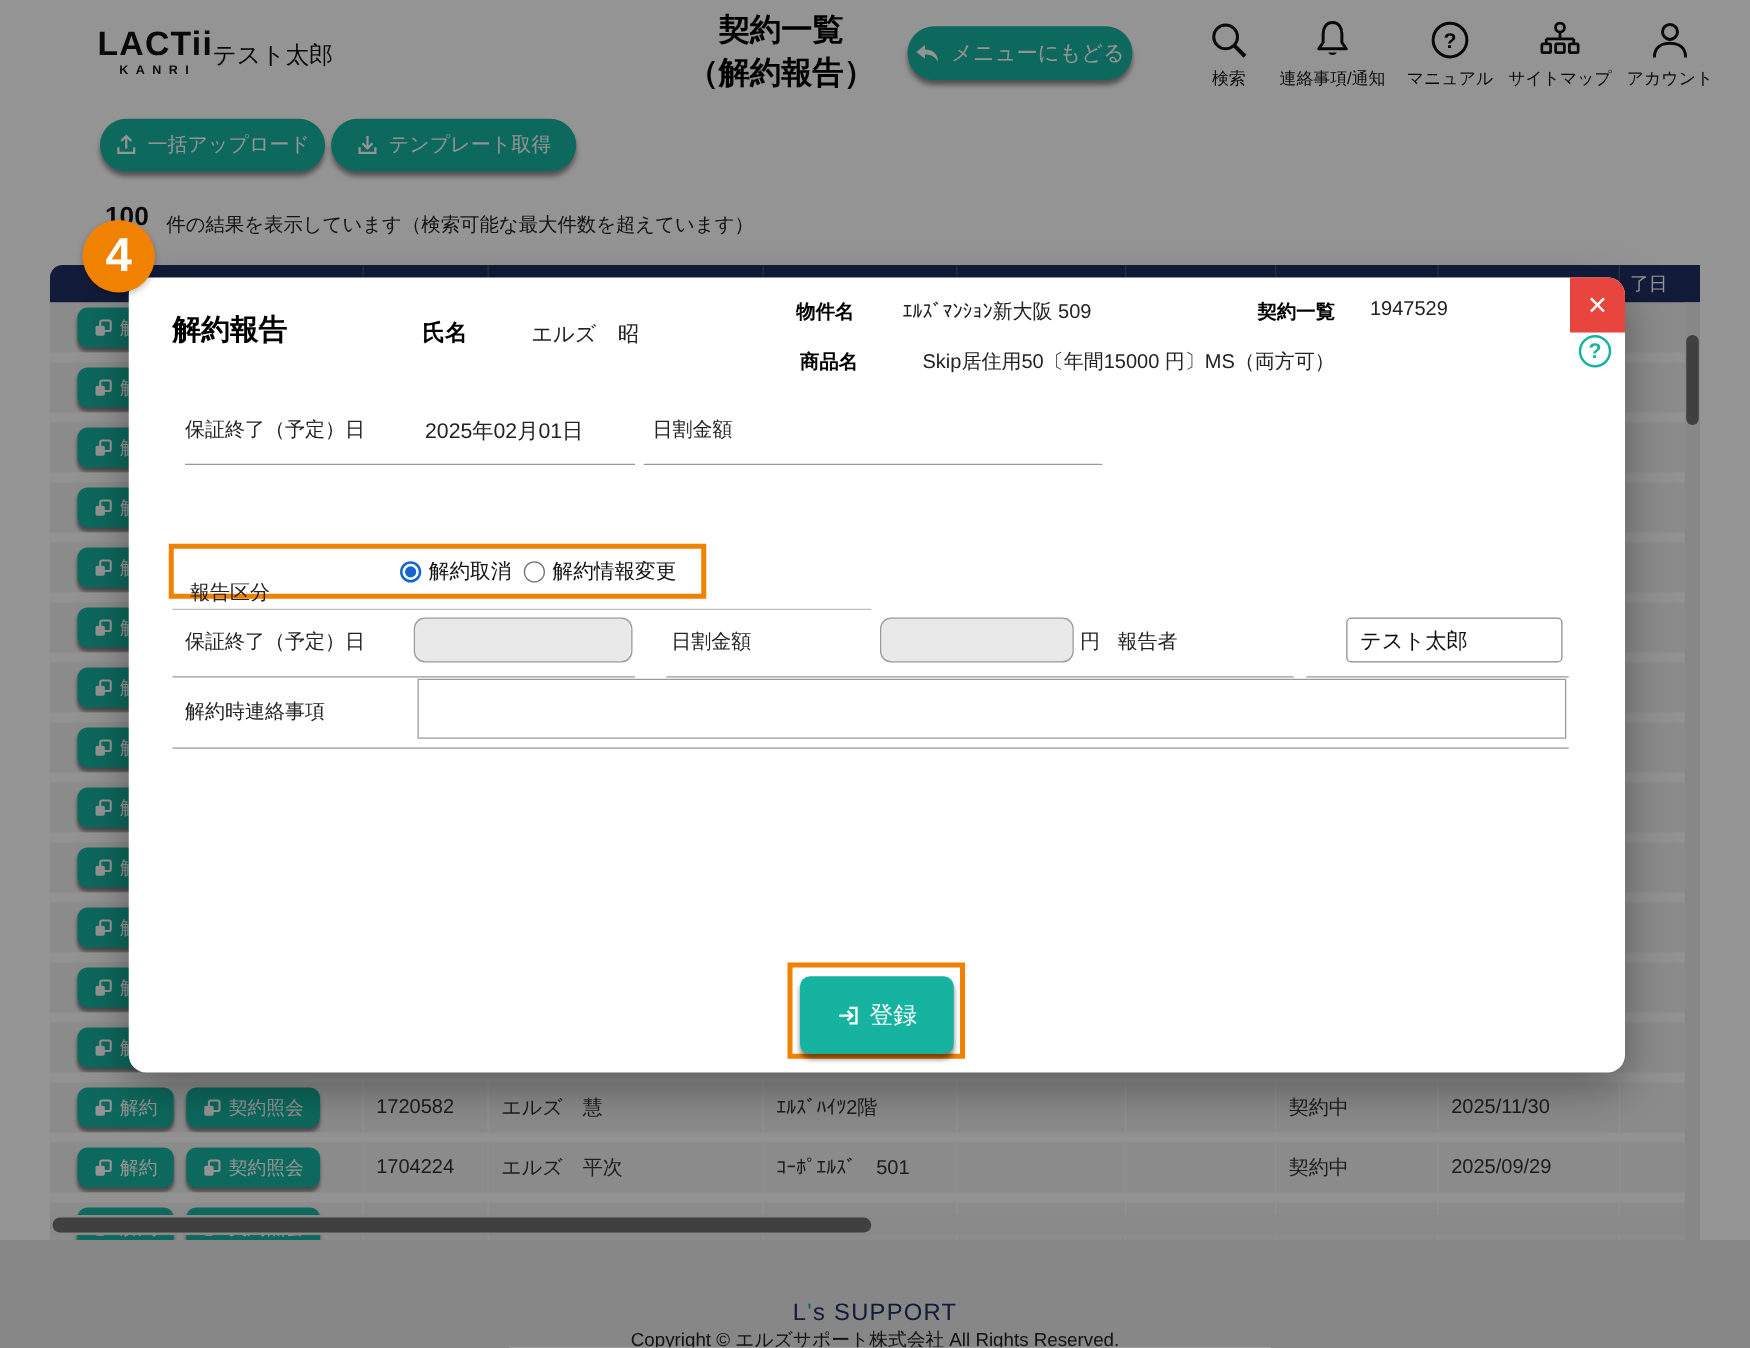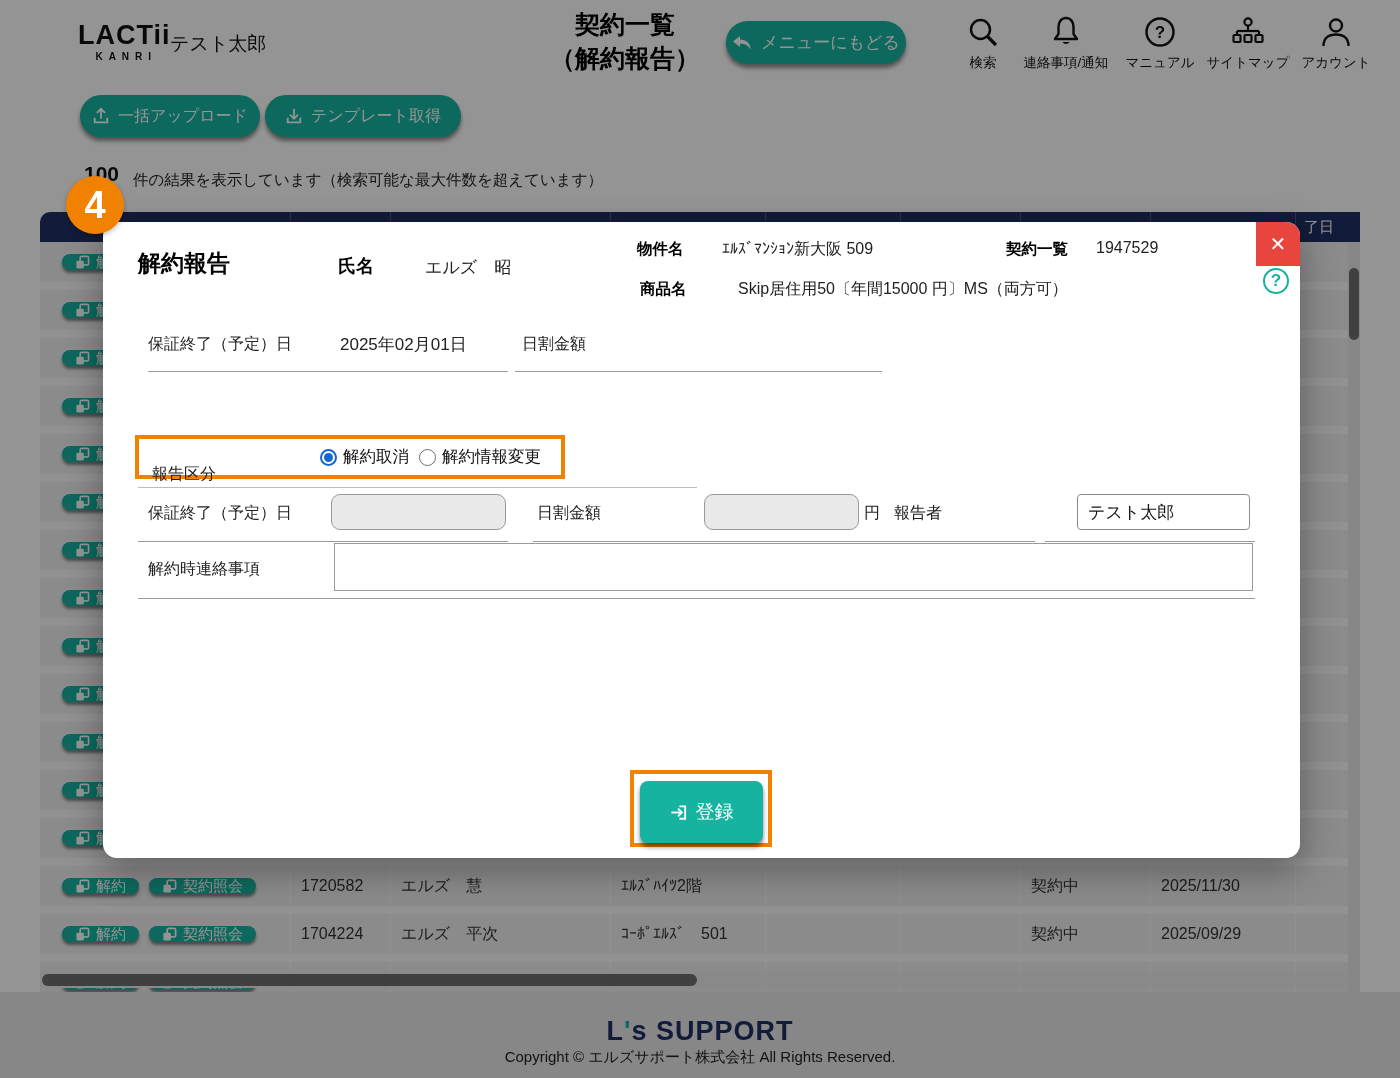--- a/index.html
+++ b/index.html
@@ -36,31 +36,31 @@
   .t-head { position:absolute; left:0; top:0; width:1455px; height:30px; background:#202f62; border-radius:10px 10px 0 0;
             display:grid; grid-template-columns:250px 100px 220px 155px 135px 120px 130px 145px 200px; align-items:center; }
   .t-head .hc { color:#fff; font-size:15px; padding-left:8px; height:100%; display:flex; align-items:center;
                 border-left:1px solid rgba(255,255,255,.18); }
   .t-head .hc:first-child { border-left:none; }
   .t-body { position:absolute; left:0; top:30px; width:1455px; }
   .t-row { display:grid; grid-template-columns:250px 100px 220px 155px 135px 120px 130px 145px 200px;
            height:48px; background:#efefef; border-bottom:8px solid #fbfbfb; align-items:center; }
   .t-row .cell { font-size:16px; color:#333; padding-left:10px; border-left:1px solid #fafafa; height:40px; display:flex; align-items:center; white-space:nowrap; overflow:hidden; }
   .t-row .cell:first-child { border-left:none; padding-left:22px; gap:10px; }
-  .row-btn { height:16px; border:none; border-radius:8px; background:#17b3a1; color:#fff; font-size:15px;
+  .row-btn { height:32px; border:none; border-radius:8px; background:#17b3a1; color:#fff; font-size:15px;
              display:flex; align-items:center; justify-content:center; gap:6px; padding:0 13px;
              box-shadow:0 3px 3px rgba(0,0,0,.45); cursor:pointer; font-family:inherit; white-space:nowrap; }
   .vsb-track { position:absolute; right:0; top:30px; width:12px; height:750px; background:#e9e9e9; }
   .vsb-thumb { position:absolute; right:1px; top:26px; width:10px; height:72px; background:#6f6f6f; border-radius:6px; }
   .hsb-track { position:absolute; left:0; top:760px; width:1308px; height:16px; background:#ededed; }
   .hsb-thumb { position:absolute; left:2px; top:2px; width:655px; height:12px; background:#6f6f6f; border-radius:6px; }
 
   
   .foot { position:absolute; left:0; top:992px; width:1400px; height:86px; background:#e8e8e8; text-align:center; }
-  .f-logo { margin-top:24px; font-size:27px; font-weight:bold; color:#202f62; letter-spacing:1px; }
+  .f-logo { margin-top:48px; font-size:19px; font-weight:normal; color:#202f62; letter-spacing:1px; }
   .f-logo .apos { color:#17b3a1; }
   .f-copy { font-size:15px; color:#222; margin-top:1px; }
 
   
   .overlay { position:absolute; inset:0; background:rgba(0,0,0,.42); z-index:50; }
   .modal { position:absolute; left:103px; top:222px; width:1197px; height:636px; background:#fff; border-radius:14px;
            box-shadow:0 12px 36px rgba(0,0,0,.35); z-index:100; }
   .modal .abs { position:absolute; }
   .m-title { left:35px; top:26px; font-size:23px; font-weight:bold; color:#000; }
   .m-lbl-b { font-weight:bold; font-size:15.5px; color:#000; }

